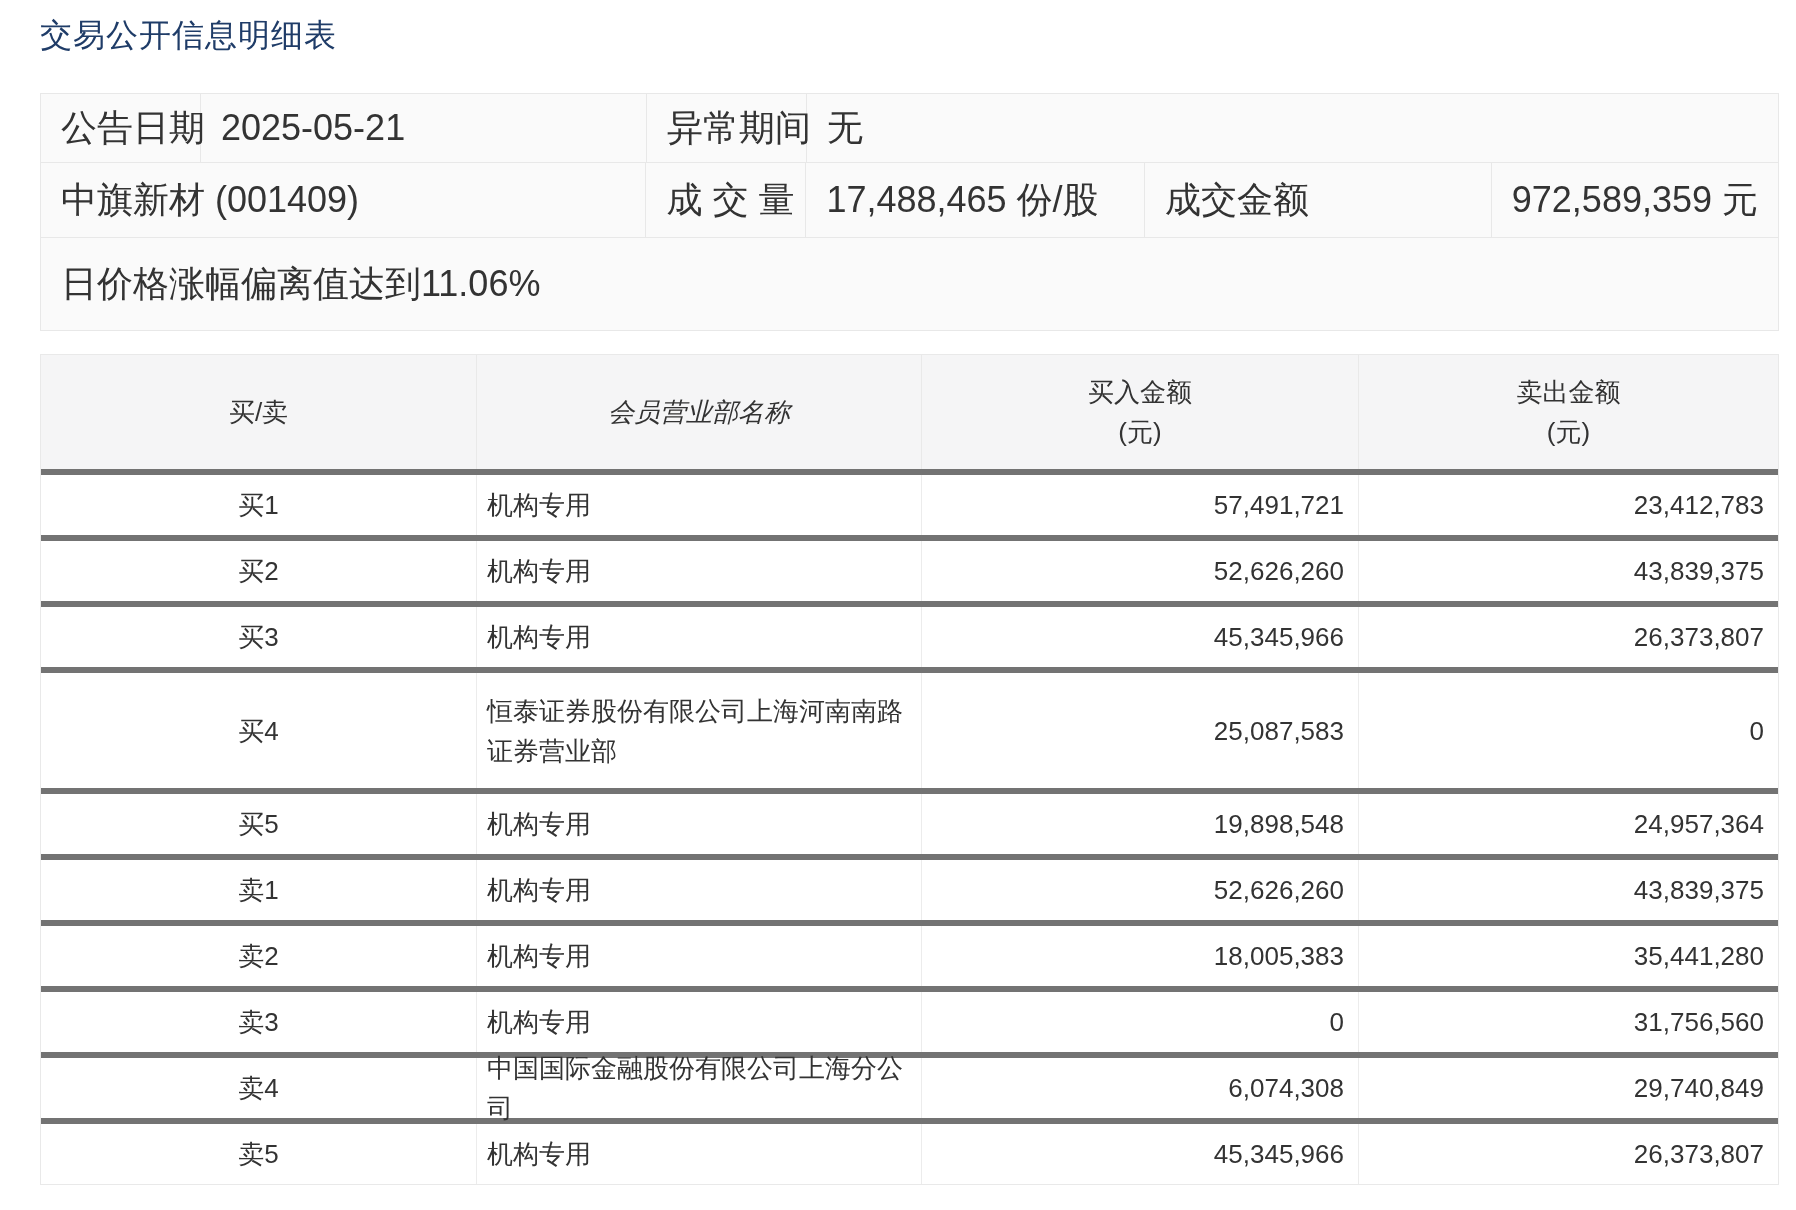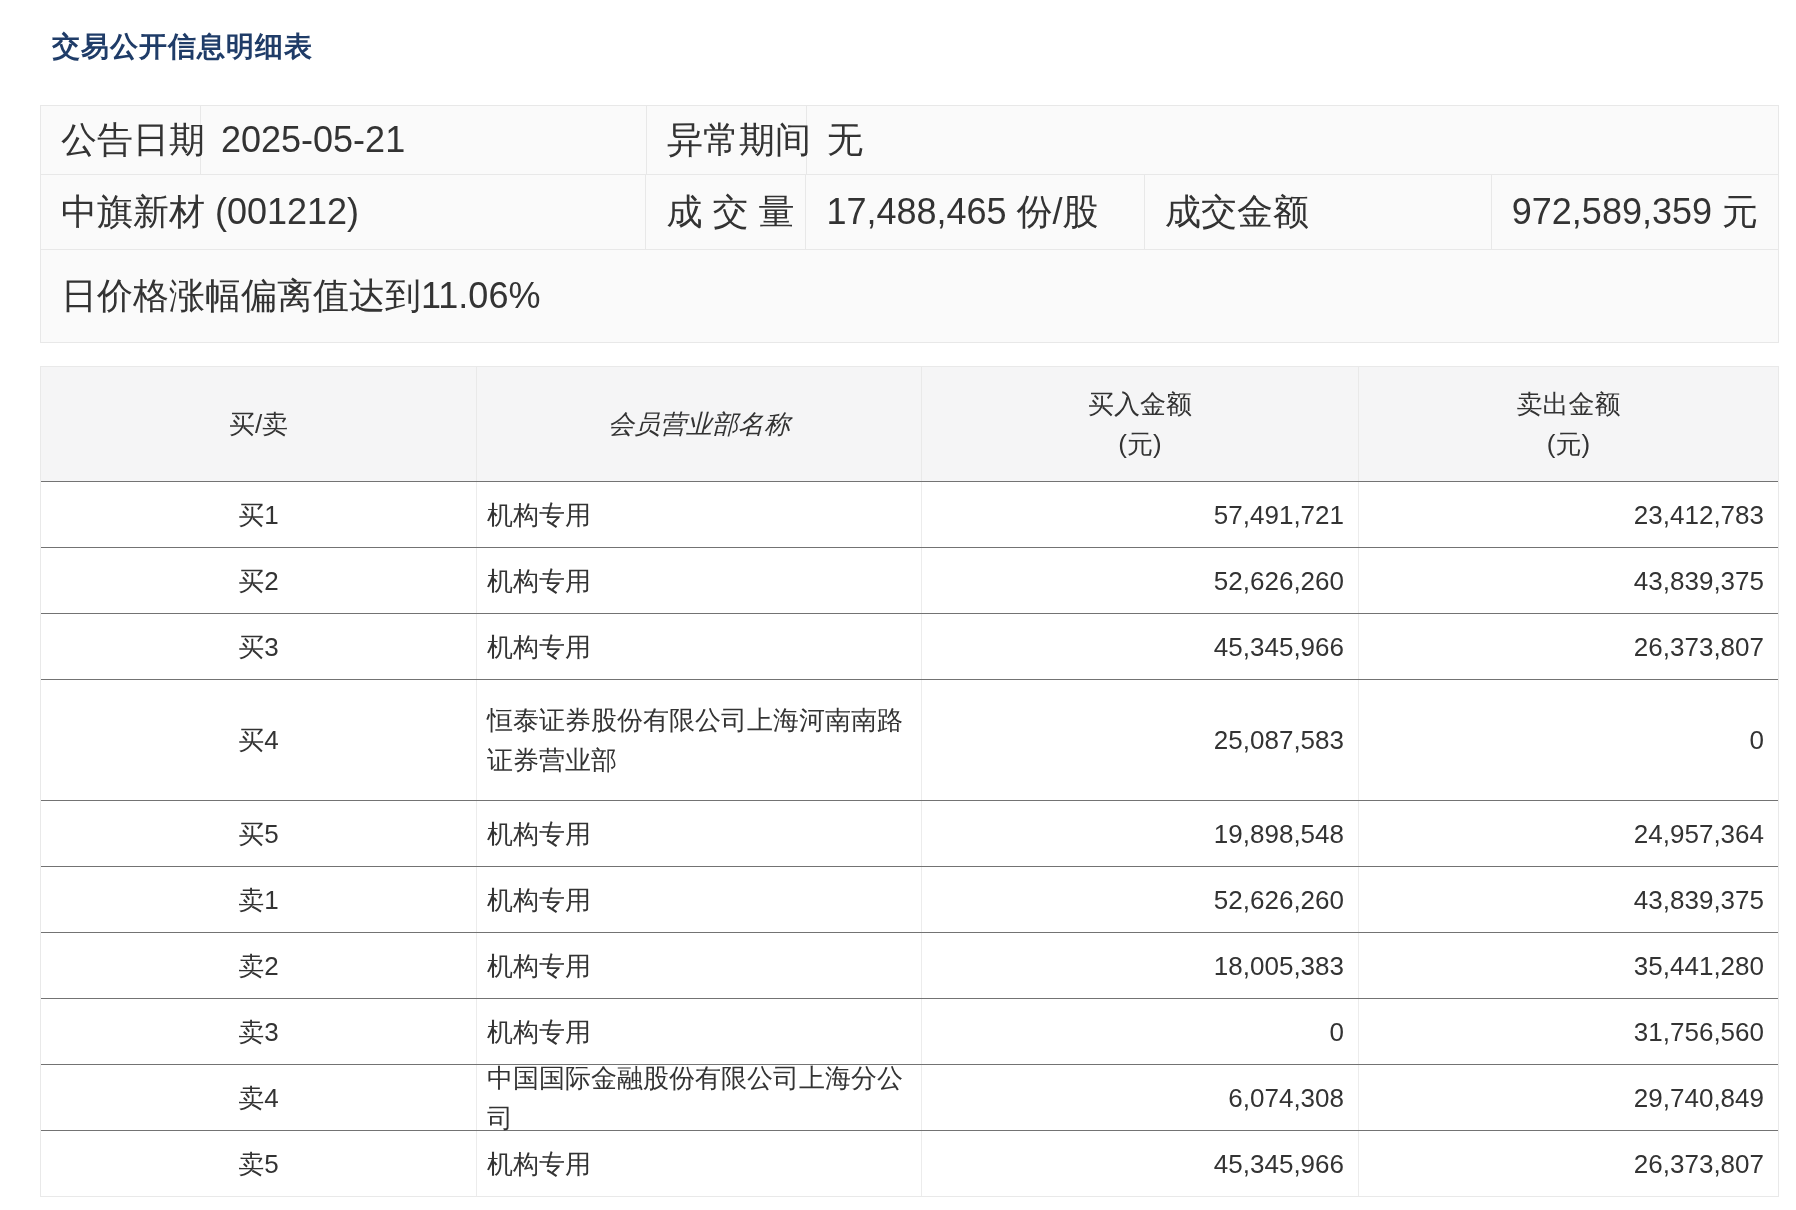--- a/index.html
+++ b/index.html
@@ -4,23 +4,23 @@
 <style>
   html,body{margin:0;padding:0;background:#ffffff;}
   body{
     width:1796px;height:1210px;overflow:hidden;
     font-family:"Liberation Sans","DejaVu Sans",sans-serif;
     color:#333333;
     -webkit-font-smoothing:antialiased;
   }
   .page{padding:16px 0 0 40px;}
   .title{
-    margin:12px;
-    font-size:28px;
-    font-weight:700;
+    margin:0;
+    font-size:32px;
+    font-weight:400;
     color:#1f3c68;
     line-height:38px;
     letter-spacing:1px;
   }
 
   
   .info-table{
     width:1739px;
     margin-top:39px;
     border:1px solid #e8e8e8;
@@ -57,21 +57,21 @@
     background:#ffffff;
   }
   .t-header{display:flex;height:114px;background:#f5f5f6;box-sizing:border-box;}
   .t-hcell{
     display:flex;flex-direction:column;justify-content:center;align-items:center;
     box-sizing:border-box;
     border-right:1px solid #e9e9e9;
     font-size:26px;line-height:40px;
     text-align:center;
   }
-  .t-row{display:flex;height:66px;border-top:1px solid #737373;box-sizing:border-box;background:#ffffff;}
+  .t-row{display:flex;height:66px;border-top:6px solid #737373;box-sizing:border-box;background:#ffffff;}
   .t-row.tall{height:121px;}
   .t-cell{
     display:flex;align-items:center;
     box-sizing:border-box;
     border-right:1px solid #ececec;
     font-size:26px;
     line-height:40px;
   }
   .c1{width:436px;justify-content:center;text-align:right;}
   .c2{width:445px;padding:0 10px;white-space:normal;word-break:break-all;}
@@ -86,21 +86,21 @@
   <h1 class="title">交易公开信息明细表</h1>
 
   <div class="info-table">
     <div class="info-row">
       <div class="info-cell h-r1 iw-label">公告日期</div>
       <div class="info-cell h-r1 iw-date">2025-05-21</div>
       <div class="info-cell h-r1 iw-label">异常期间</div>
       <div class="info-cell h-r1 flex1 no-br">无</div>
     </div>
     <div class="info-row">
-      <div class="info-cell h-r2 iw-stock">中旗新材 (001212)</div>
+      <div class="info-cell h-r2 iw-stock">中旗新材 (001409)</div>
       <div class="info-cell h-r2 iw-label">成 交 量</div>
       <div class="info-cell h-r2 iw-vol">17,488,465 份/股</div>
       <div class="info-cell h-r2 iw-amtlab">成交金额</div>
       <div class="info-cell h-r2 flex1 no-br">972,589,359 元</div>
     </div>
     <div class="info-row last">
       <div class="info-cell h-r3 flex1 no-br">日价格涨幅偏离值达到11.06%</div>
     </div>
   </div>
 

